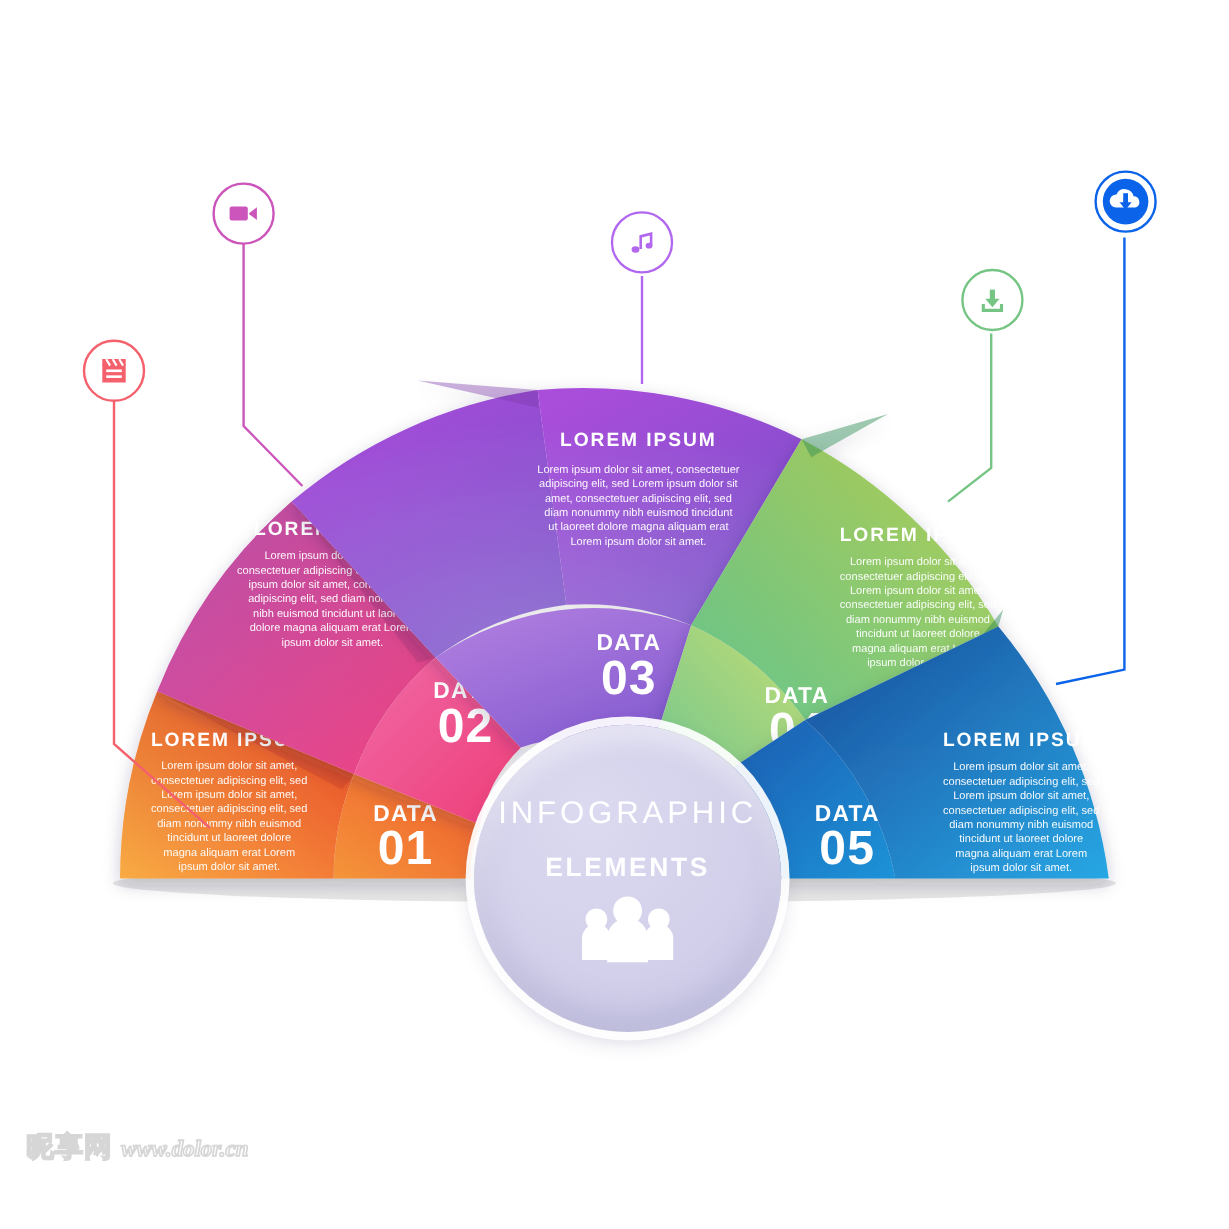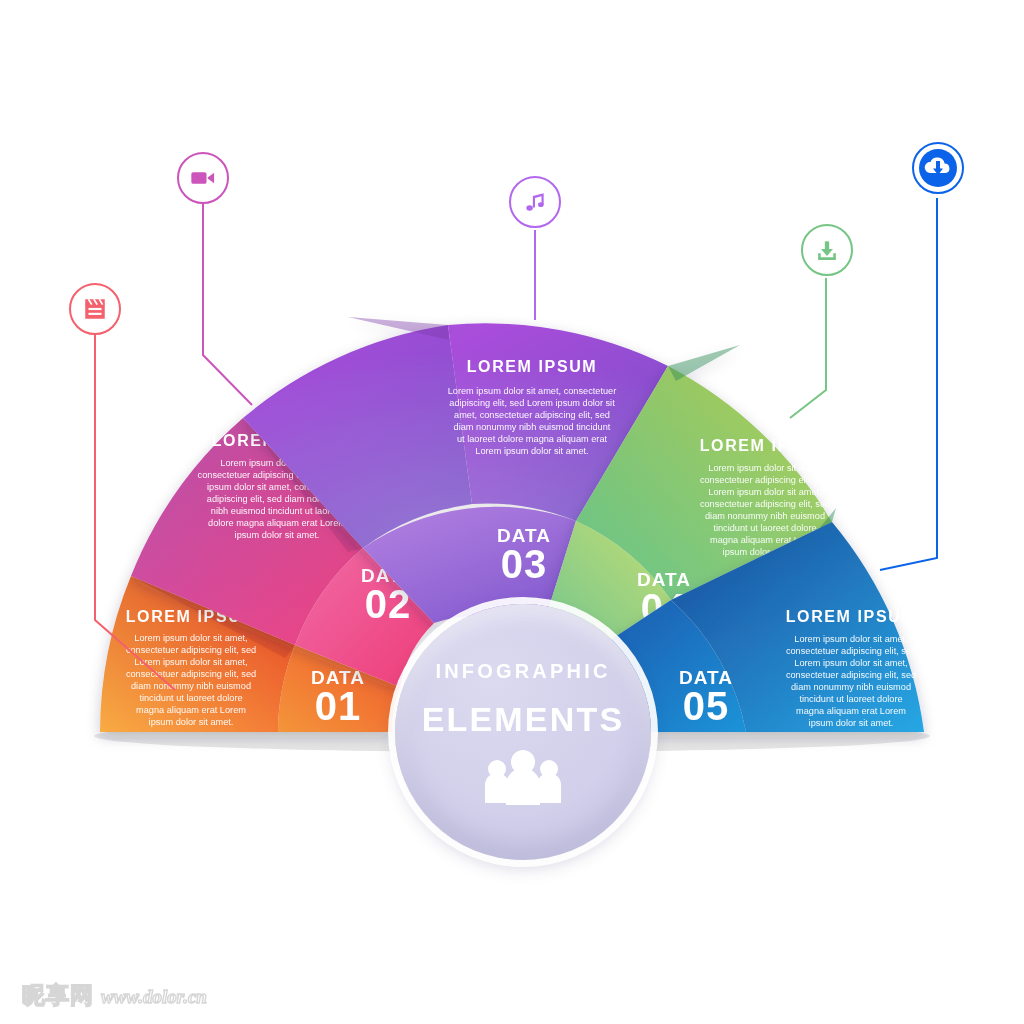--- a/index.html
+++ b/index.html
@@ -73,28 +73,28 @@
                 inset 0 10px 20px rgba(255,255,255,0.55);
     display: flex;
     flex-direction: column;
     align-items: center;
     justify-content: center;
     box-sizing: border-box;
     z-index: 6;
   }
   .hub-line1 {
     color: #ffffff;
-    font-size: 20px;
+    font-size: 26px;
     letter-spacing: 3.2px;
-    font-weight: bold;
+    font-weight: normal;
     margin-bottom: 17px;
   }
   .hub-line2 {
     color: #ffffff;
-    font-size: 34px;
+    font-size: 22px;
     letter-spacing: 2.2px;
     font-weight: bold;
     margin-bottom: 10px;
   }
   .hub-icon { width: 96px; height: 56px; }
 
   
   .pin {
     position: absolute;
     z-index: 7;
@@ -106,21 +106,21 @@
     align-items: center;
     justify-content: center;
     background: #ffffff;
   }
   .pin svg { display: block; }
 
   
   .wm-logo {
     position: absolute;
     left: 22px;
-    top: 980px;
+    top: 940px;
     display: flex;
     align-items: baseline;
     gap: 7px;
     z-index: 9;
   }
   .wm-cn {
     font-size: 23px;
     font-weight: bold;
     letter-spacing: 1px;
     color: #ffffff;

